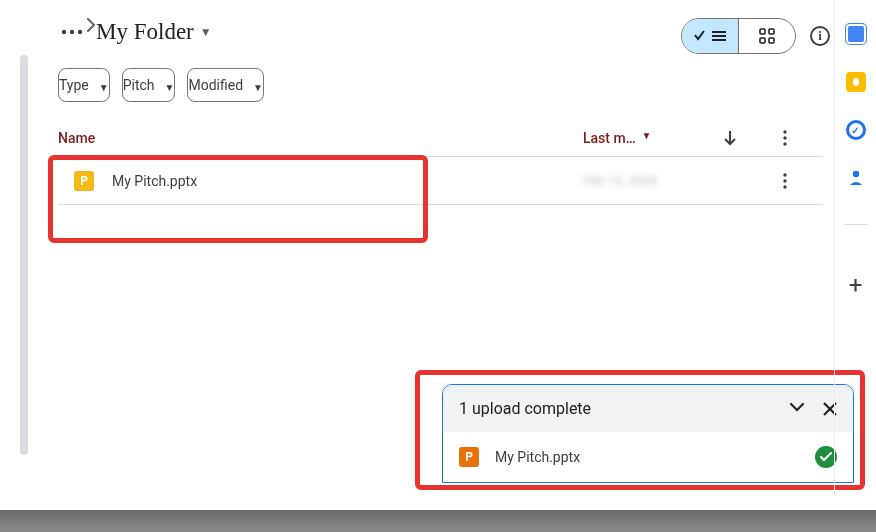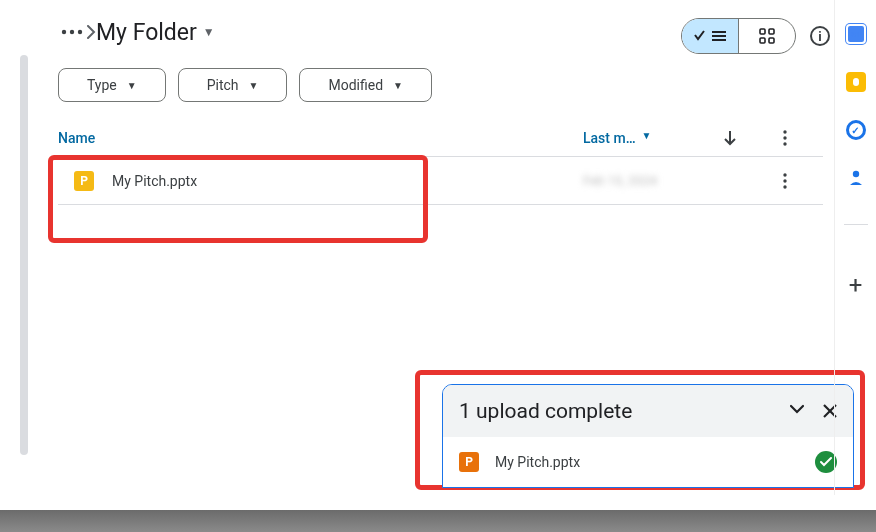--- a/index.html
+++ b/index.html
@@ -2,57 +2,57 @@
 <html><head>
 <meta charset="utf-8">
 <style>
   * { box-sizing: border-box; margin: 0; padding: 0; }
   body { font-family: 'Google Sans', Roboto, Arial, sans-serif; background: #fff; width: 876px; height: 532px; overflow: hidden; position: relative; }
 
   .main-area { position: absolute; left: 20px; top: 0; width: 810px; height: 495px; }
 
   .scrollbar { position: absolute; left: 20px; top: 55px; width: 8px; height: 400px; background: #dadce0; border-radius: 4px; }
 
-  .breadcrumb-row { display: flex; align-items: center; padding: 18px 0 0 38px; }
+  .breadcrumb-row { display: flex; padding: 18px 0 0 38px; font-family: Liberation Serif, serif; }
   .more-dots { width: 28px; height: 28px; display:flex; align-items:center; justify-content:center; font-size: 22px; color:#3c4043; cursor:pointer; border-radius:50%; }
   .chevron-right { color:#5f6368; }
   .folder-title { font-size: 23px; color:#202124; display:flex; align-items:center; gap:6px; cursor:pointer; }
   .dropdown-caret { font-size: 12px; color:#5f6368; }
 
   .top-right-controls { position:absolute; right:0; top:18px; display:flex; align-items:center; gap:14px; }
   .view-toggle { display:flex; border:1px solid #747775; border-radius:20px; overflow:hidden; height:36px; }
   .view-toggle .seg { width:56px; display:flex; align-items:center; justify-content:center; gap:4px; cursor:pointer; }
   .view-toggle .seg.active { background:#c2e7ff; }
   .seg-divider { width:1px; background:#747775; }
   .info-circle { width:20px; height:20px; border:2px solid #3c4043; border-radius:50%; display:flex; align-items:center; justify-content:center; font-size:13px; font-weight:bold; color:#3c4043; cursor:pointer; }
 
   .filter-chips { display:flex; gap:12px; padding: 22px 0 0 38px; }
-  .chip { border:1px solid #747775; border-radius:8px; padding:8px 28px; display:flex; align-items:center; gap:10px; font-size:14px; color:#3c4043; cursor:pointer; background:#fff; }
+  .chip { border:1px solid #747775; border-radius:8px; padding:8px 0; display:flex; align-items:flex-end; gap:10px; font-size:14px; color:#3c4043; cursor:pointer; background:#fff; }
   .chip .caret { font-size:10px; color:#3c4043; }
 
-  .list-header { display:flex; align-items:center; margin:28px 0 0 38px; padding-bottom:10px; border-bottom:1px solid #dadce0; width:765px; color:#0369a1; font-size:14px; font-weight:500; }
+  .list-header { display:flex; align-items:center; margin:28px 0 0 38px; padding-bottom:10px; border-bottom:1px solid #dadce0; width:765px; color:#7f1d1d; font-size:14px; font-weight:500; }
   .col-name { flex:1; }
   .col-mod { width:140px; display:flex; align-items:flex-start; gap:6px; }
   .col-sort { width:60px; text-align:center; }
   .col-menu { width:40px; text-align:center; cursor:pointer; }
 
   .file-row { display:flex; align-items:center; margin:0 0 0 38px; width:765px; height:48px; border-bottom:1px solid #dadce0; }
   .file-name-cell { flex:1; display:flex; align-items:center; gap:18px; padding-left:16px; font-size:14px; color:#3c4043; }
   .file-icon-p { width:20px; height:20px; background:#f5ba15; border-radius:3px; display:flex; align-items:center; justify-content:center; color:#fff; font-weight:bold; font-size:12px; }
   .file-mod-cell { width:140px; font-size:13px; color:#bbb; filter: blur(3px); }
   .file-sort-cell { width:60px; }
   .file-menu-cell { width:40px; text-align:center; color:#3c4043; cursor:pointer; }
 
   .highlight-box { position:absolute; border:5px solid #e8342f; border-radius:6px; pointer-events:none; }
   .hl1 { left:48px; top:155px; width:380px; height:88px; }
   .hl2 { left:415px; top:370px; width:450px; height:120px; }
 
   .upload-panel { position:absolute; left:442px; top:384px; width:412px; border:1px solid #1a73e8; border-top-left-radius:10px; border-top-right-radius:10px; background:#fff; overflow:hidden; }
   .upload-header { background:#f1f3f4; padding:14px 16px; display:flex; align-items:center; justify-content:space-between; }
-  .upload-title { font-size:21px; color:#202124; }
+  .upload-title { font-size:16px; color:#202124; }
   .upload-ctrls { display:flex; gap:18px; }
   .upload-ctrls span { cursor:pointer; color:#202124; }
   .upload-item { padding:14px 16px; display:flex; align-items:center; gap:16px; }
   .upload-file-icon { width:20px; height:20px; background:#e8710a; border-radius:3px; display:flex; align-items:center; justify-content:center; color:#fff; font-weight:bold; font-size:12px; }
   .upload-file-name { flex:1; font-size:14px; color:#3c4043; }
   .check-circle { width:22px; height:22px; background:#1e8e3e; border-radius:50%; display:flex; align-items:center; justify-content:center; color:#fff; }
 
   .side-panel { position:absolute; right:0; top:0; width:42px; height:495px; border-left:1px solid #eee; display:flex; flex-direction:column; align-items:center; gap:28px; padding-top:24px; }
   .side-icon { width:20px; height:20px; border-radius:4px; cursor:pointer; }
   .ic-cal { background:#4285f4; border:2px solid #fff; box-shadow:0 0 0 1px #4285f4; border-radius:4px; position:relative; }

